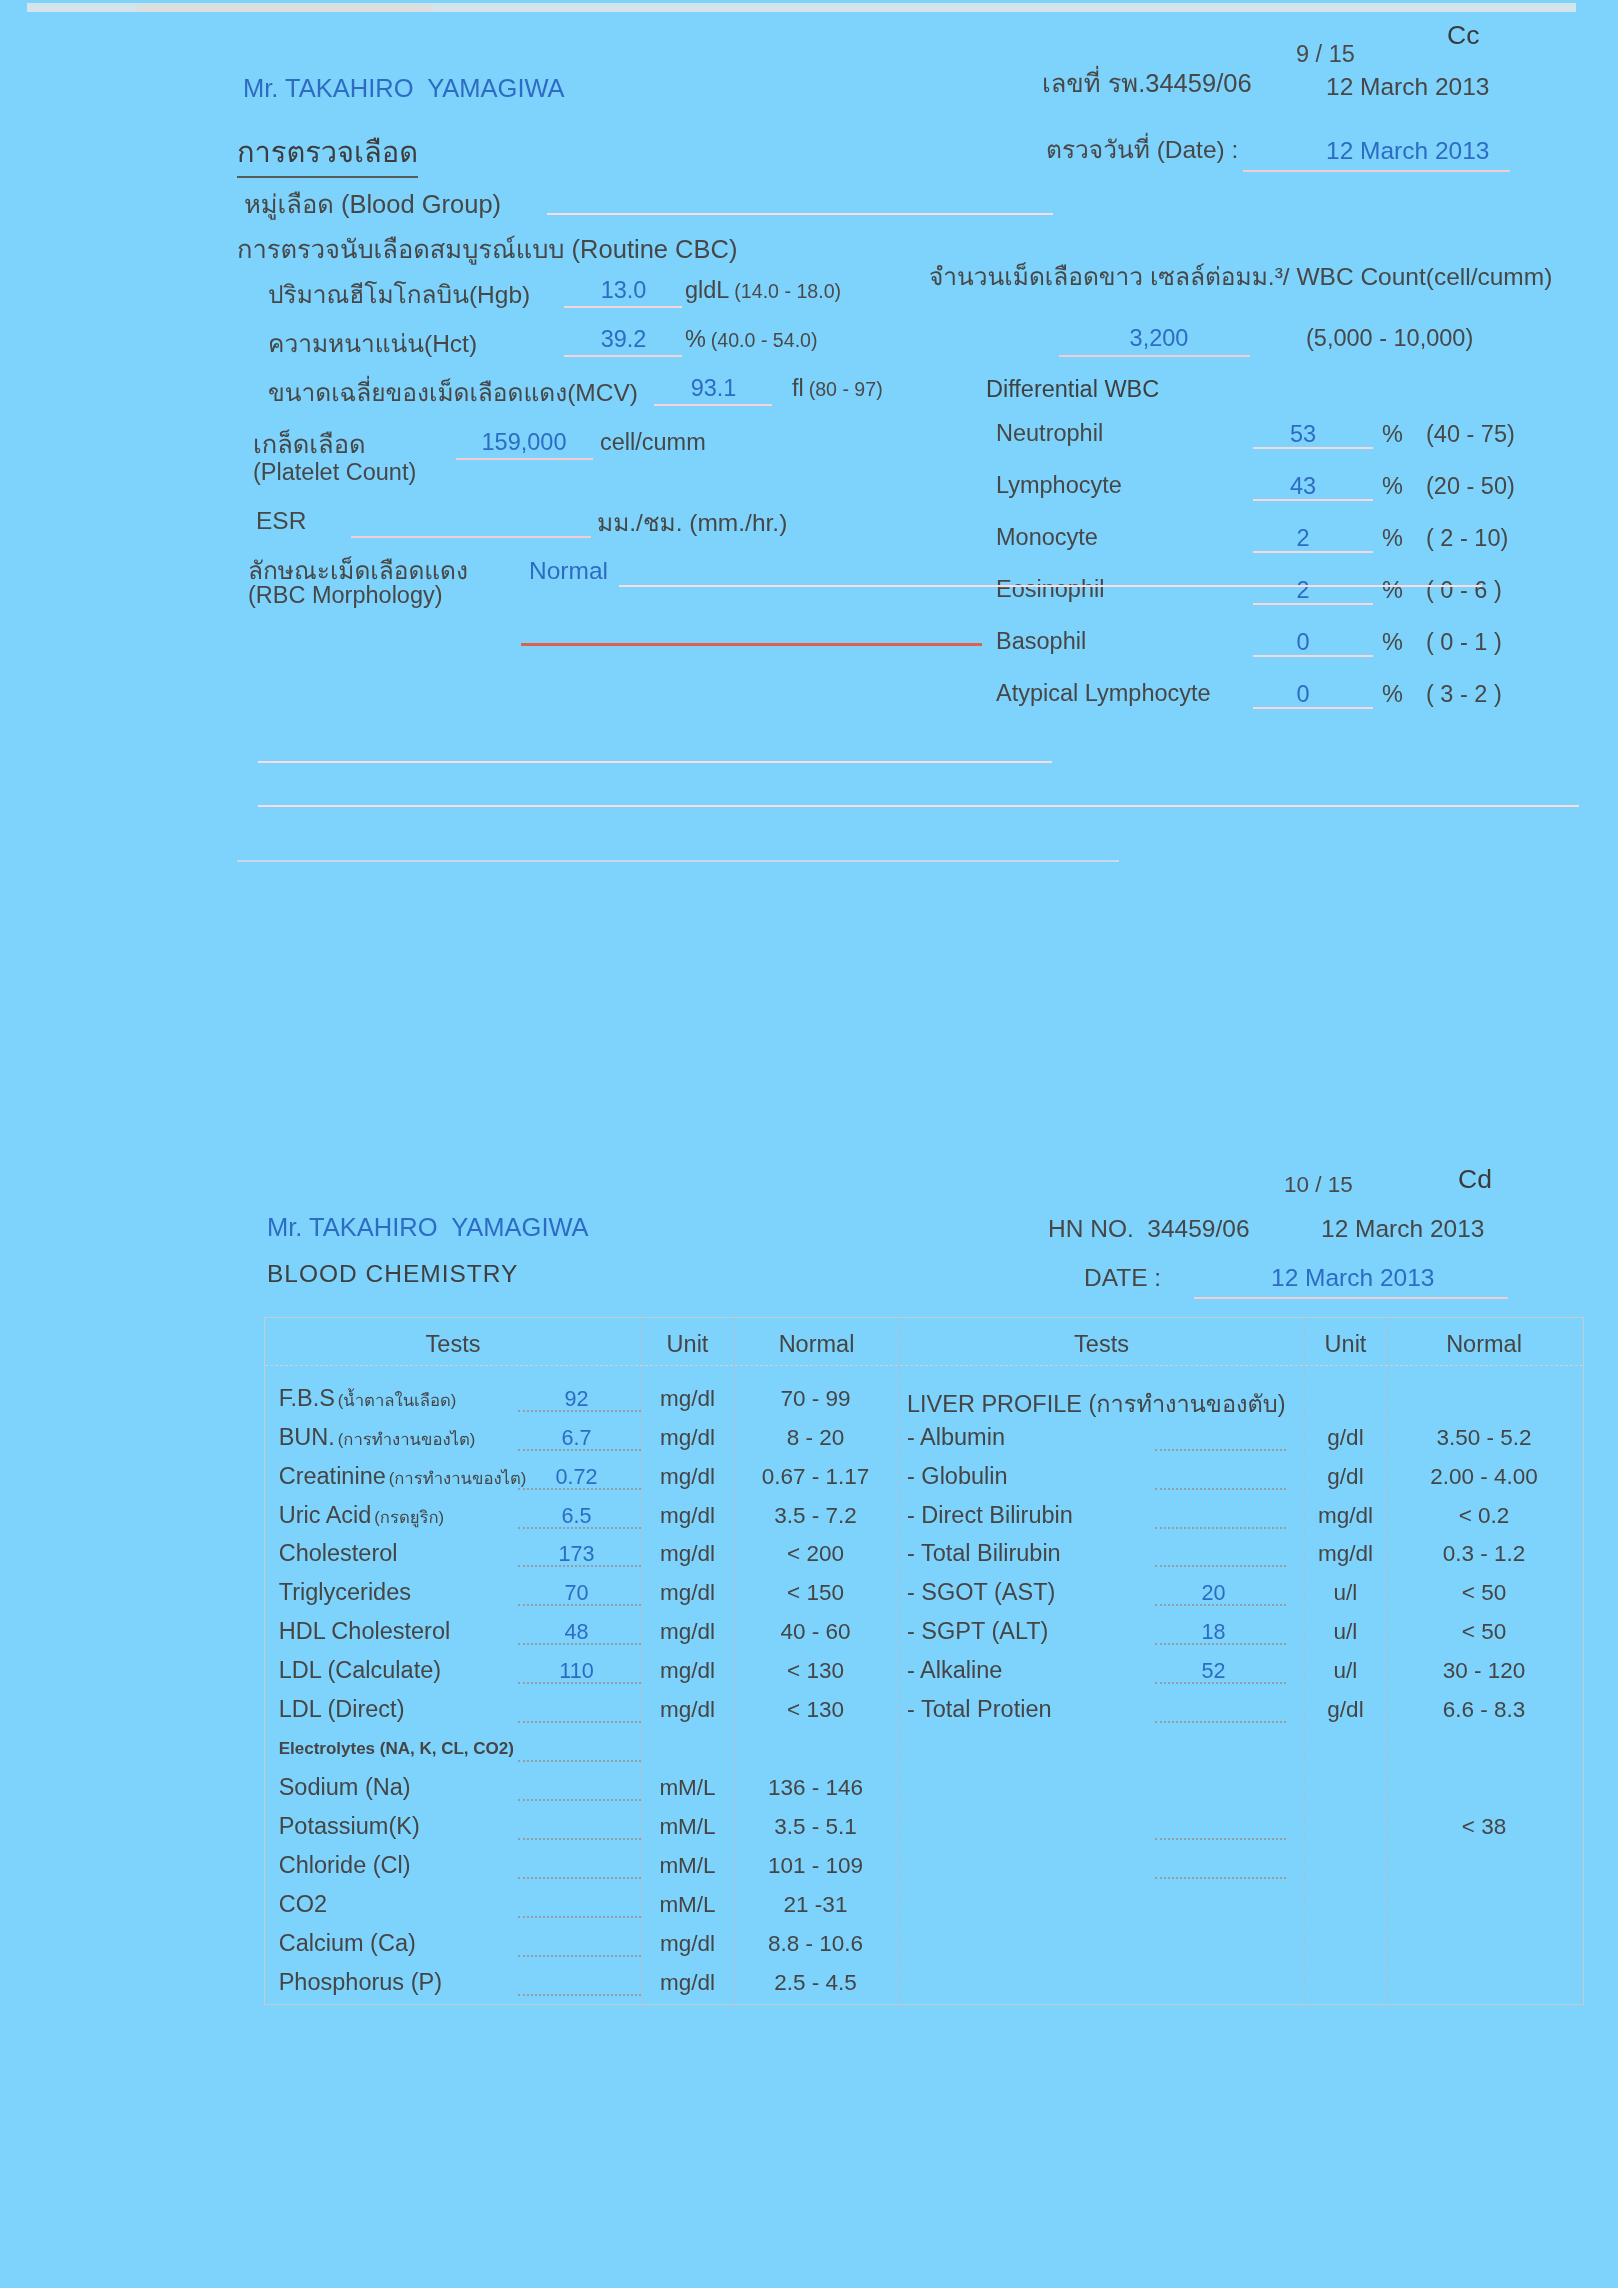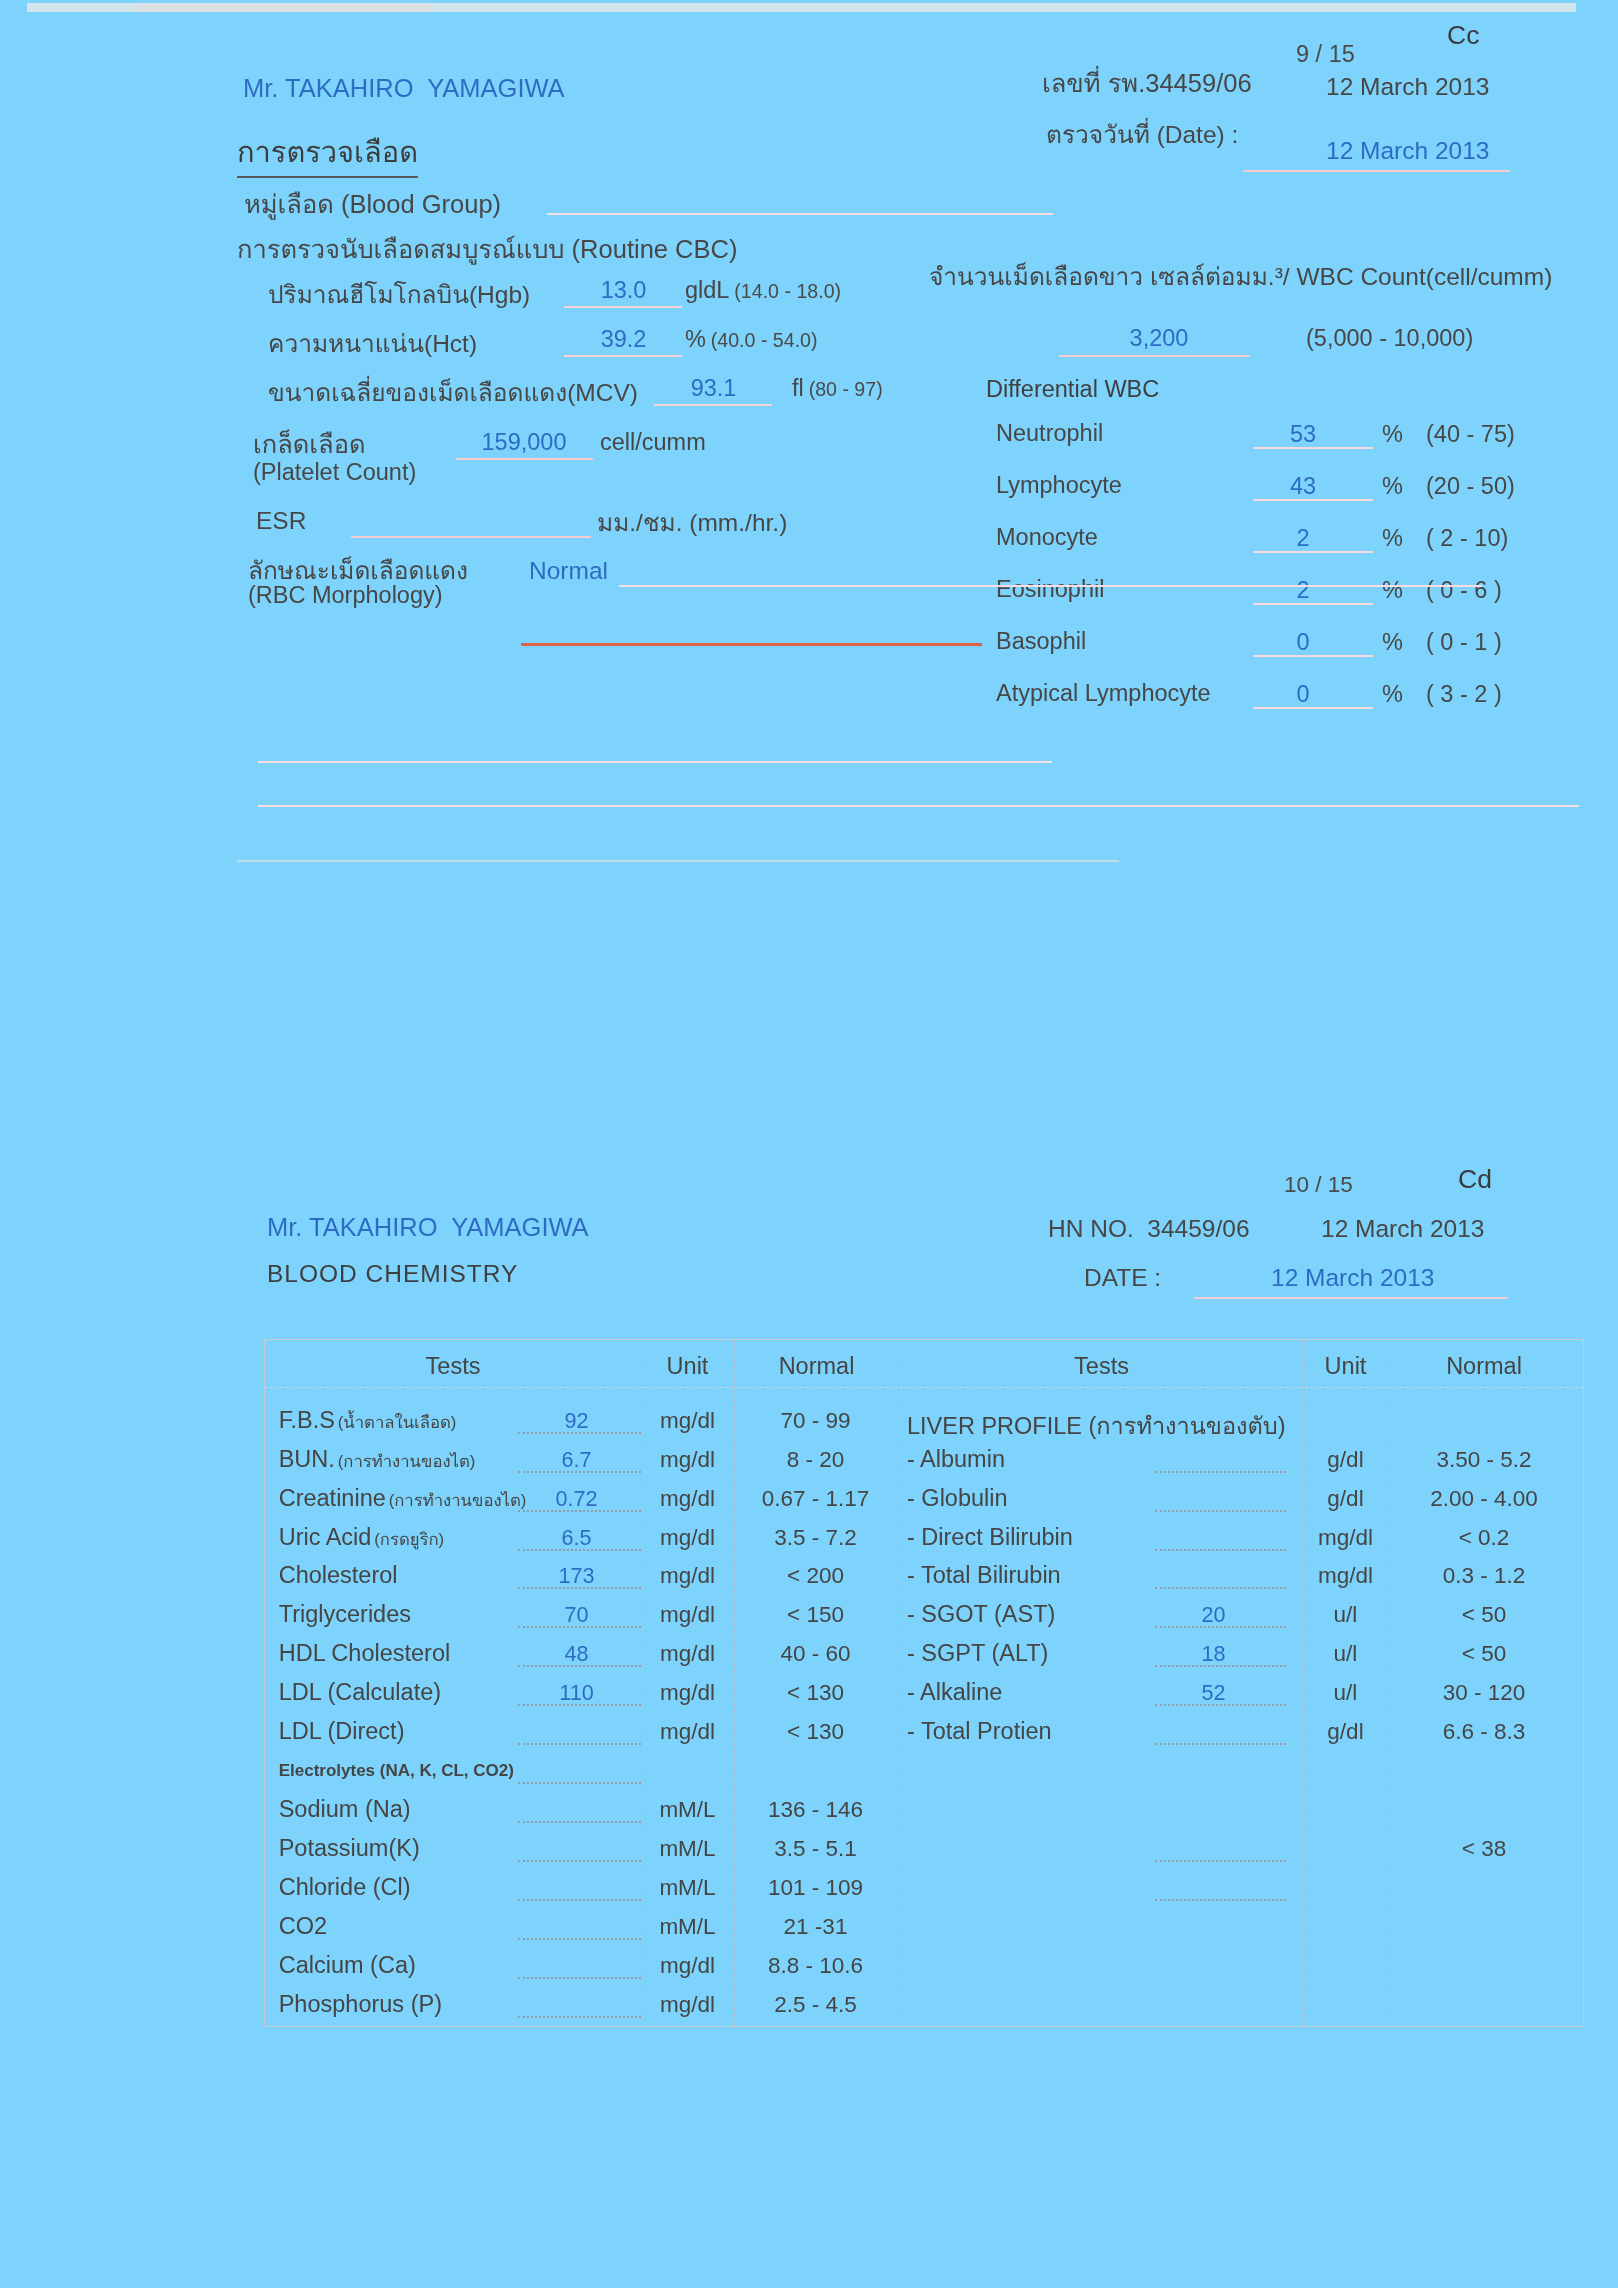--- a/index.html
+++ b/index.html
@@ -40,21 +40,21 @@
   
   .diff-rows{position:absolute; left:0; top:0; width:100%; height:0;}
   .diff-row{position:absolute; left:0; width:1618px; height:31px;}
   .diff-row .d-label{position:absolute; left:996px; top:0; font-size:23.5px;}
   .diff-row .d-val{position:absolute; left:1259px; top:1px; width:88px; text-align:center; font-size:23.5px;}
   .diff-row .d-pink{position:absolute; left:1253px; top:27.4px; width:120px; height:2px; background:#f7d8dd;}
   .diff-row .d-unit{position:absolute; left:1382px; top:1px; font-size:23.5px;}
   .diff-row .d-range{position:absolute; left:1426px; top:1px; font-size:23.5px;}
 
   
-  .chem-table{position:absolute; left:264px; top:1317px; width:1318px; height:686px; border:1px solid #c6cbd2;margin-top:22px;}
+  .chem-table{position:absolute; left:264px; top:1317px; width:1318px; height:686px; border:1px solid #c6cbd2;}
   .colline{position:absolute; top:0; width:0; height:686px; border-left:1px dashed #b6bcc6;}
   .headline{position:absolute; left:0; top:47px; width:1318px; height:0; border-top:1px dashed #ccd1d7;}
   .th{position:absolute; top:12.7px; font-size:23.5px; color:#454545; text-align:center;}
   .chem-rows{position:absolute; left:0; top:0; width:100%; height:0;}
   .chem-row{position:absolute; left:0; width:1318px; height:33px;}
   .chem-row .t-name{position:absolute; left:13.7px; top:2px; font-size:23.5px; color:#454545;}
   .chem-row .t-thai{font-size:16.7px; margin-left:2.9px;}
   .chem-row .t-line{position:absolute; top:27.4px; height:0; border-top:2px dotted #959ca6;}
   .left-rows .t-line{left:253px; width:123px;}
   .right-rows .t-line{left:890px; width:131px;}
@@ -79,21 +79,21 @@
   <div class="scanband2"></div>
 
   <div class="abs" style="left:1296px; top:41px; font-size:23.5px; color:#4a4a4a;">9 / 15</div>
   <div class="abs bold" style="left:1447px; top:19.6px; font-size:26.5px; color:#3a3a3a;">Cc</div>
 
   <div class="abs blue pre" style="left:243px; top:74px; font-size:25.5px;">Mr. TAKAHIRO  YAMAGIWA</div>
   <div class="abs" style="left:1042px; top:63px; font-size:25.5px;">เลขที่ รพ.34459/06</div>
   <div class="abs" style="left:1326px; top:73px; font-size:24.5px;">12 March 2013</div>
 
   <div class="abs sectitle" style="left:237px; top:129px;">การตรวจเลือด</div>
-  <div class="abs" style="left:1046px; top:115px; font-size:24.5px;text-align:right;">ตรวจวันที่ (Date) :</div>
+  <div class="abs" style="left:1046px; top:130px; font-size:24.5px;text-align:right;">ตรวจวันที่ (Date) :</div>
   <div class="abs blue" style="left:1326px; top:137px; font-size:24.5px;">12 March 2013</div>
   <div class="pinkline" style="left:1243px; top:170px; width:267px;"></div>
 
   <div class="abs" style="left:244px; top:184px; font-size:25.5px;">หมู่เลือด (Blood Group)</div>
   <div class="pinkfaint" style="left:547px; top:213px; width:506px;"></div>
 
   <div class="abs" style="left:237px; top:229px; font-size:25.5px;">การตรวจนับเลือดสมบูรณ์แบบ (Routine CBC)</div>
 
   <div class="cbc-rows">
 

